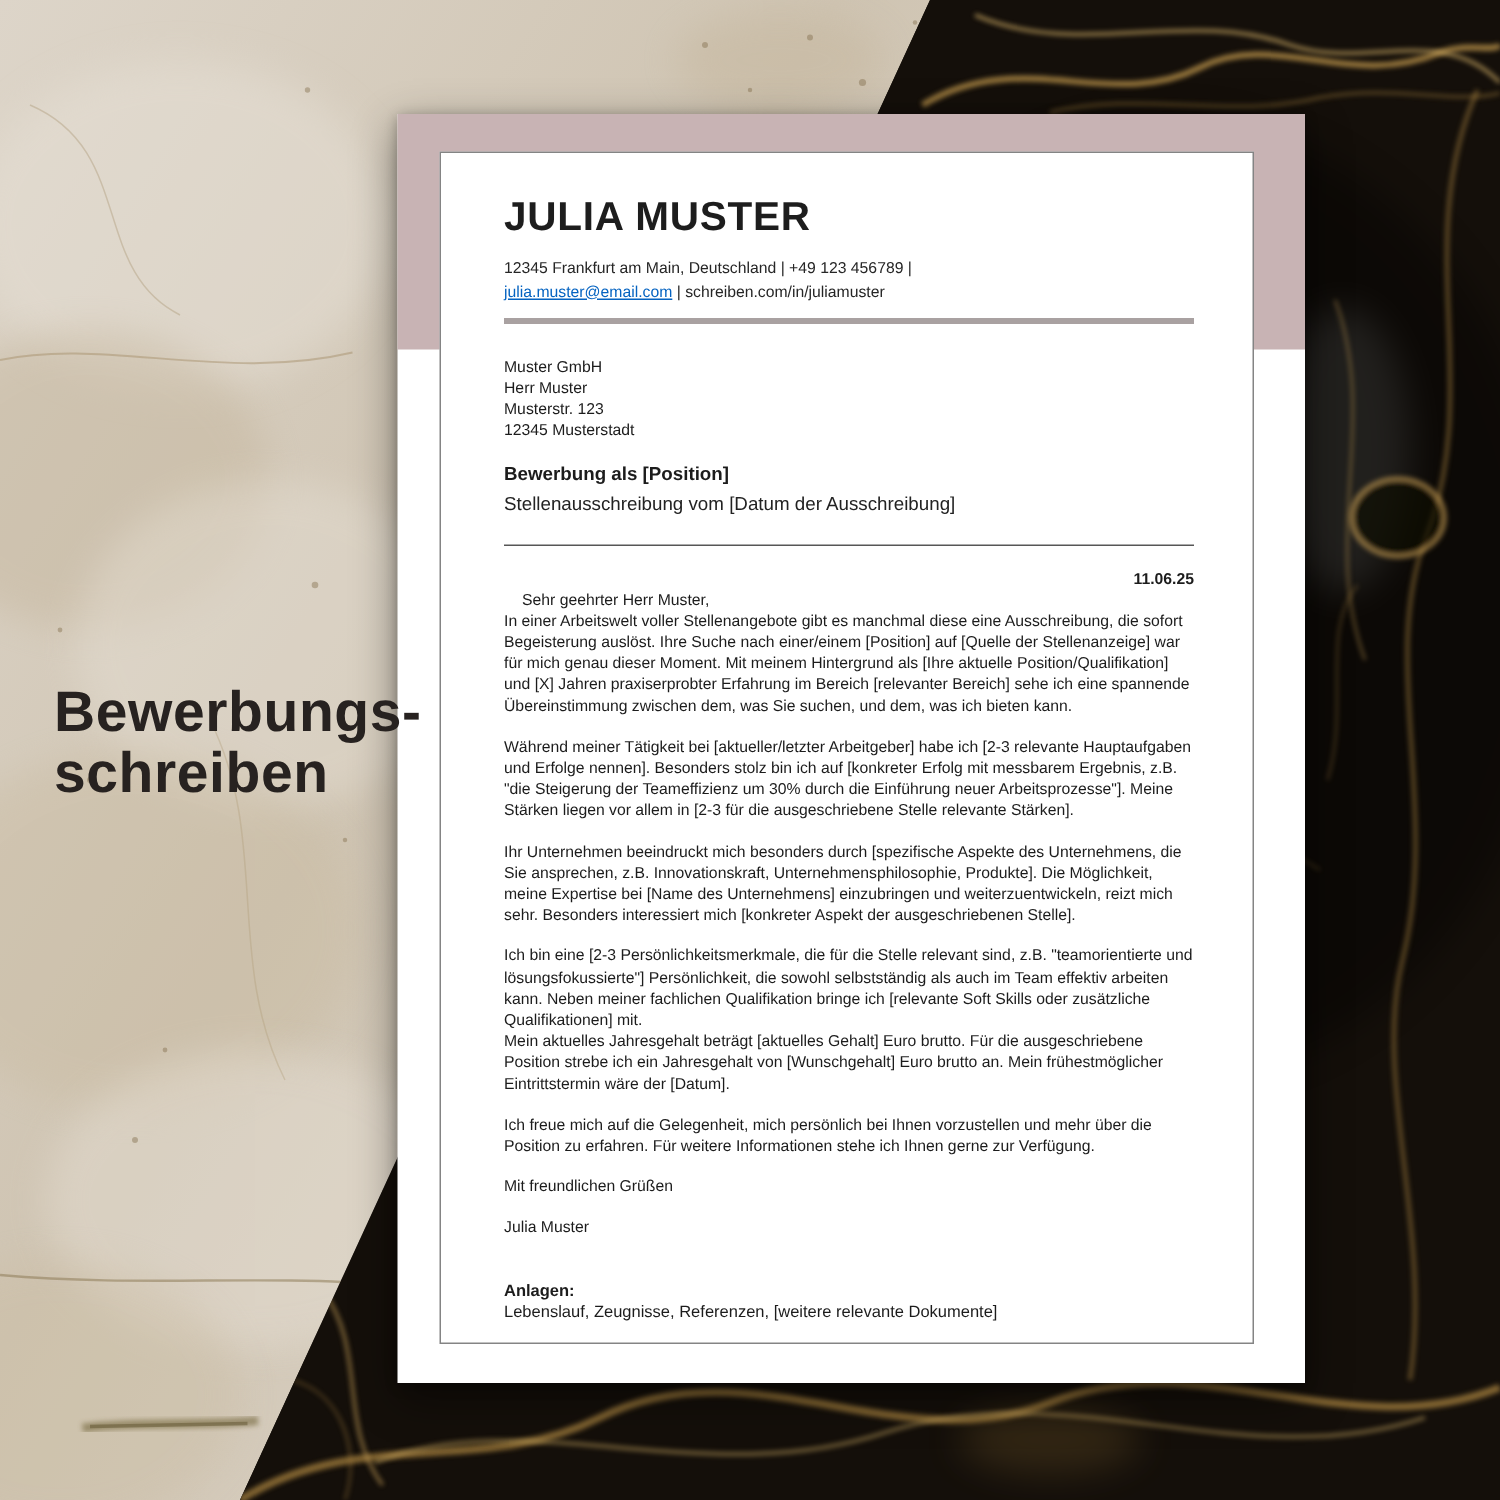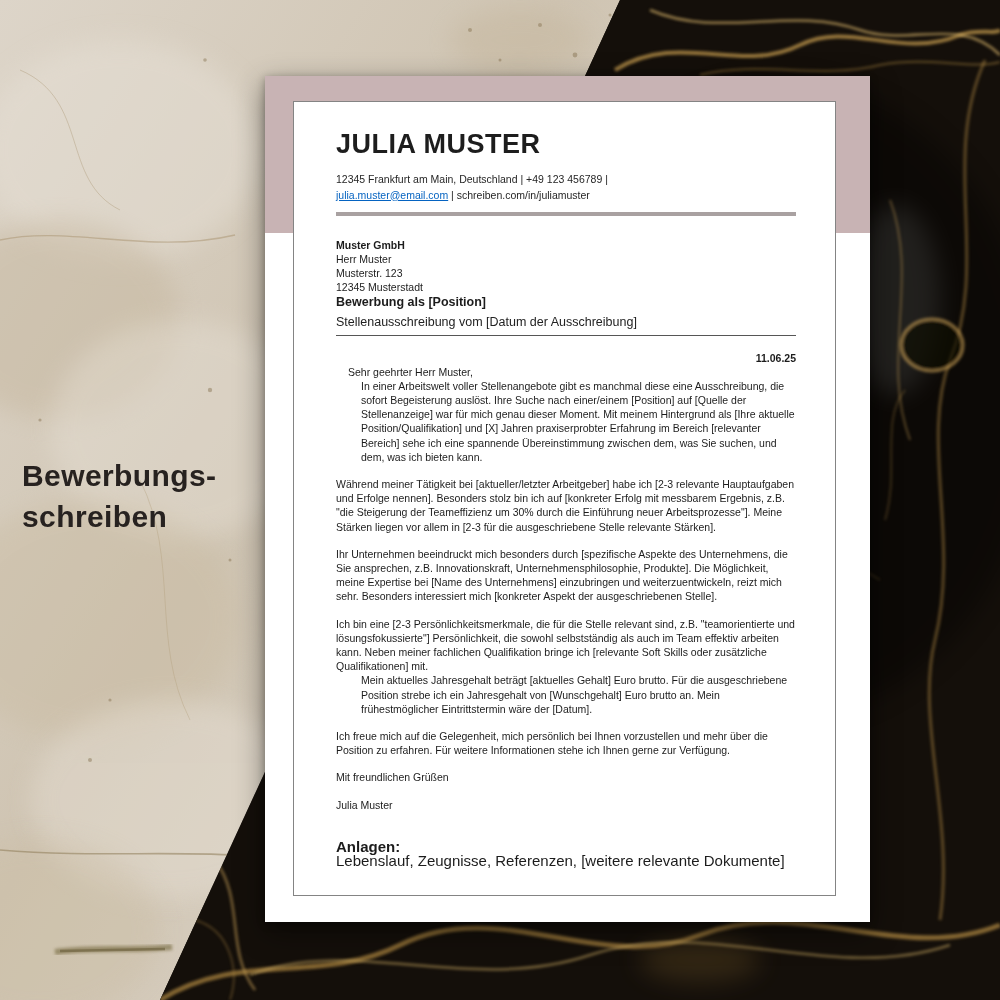--- a/index.html
+++ b/index.html
@@ -6,53 +6,53 @@
     --band:#c8b3b4; --link:#0563c1; --rule:#a9a1a1; --titleink:#272220;
   }
   html,body{margin:0;padding:0;}
   body{
     width:1000px;height:1000px;position:relative;overflow:hidden;
     font-family:"Liberation Sans",sans-serif;background:#120d08;
   }
   .bg{position:absolute;inset:0;width:1000px;height:1000px;}
   
   .caption{
-    position:absolute;left:22px;top:455px;z-index:3;
-    font-weight:800;font-size:30px;line-height:41px;letter-spacing:.4px;
+    position:absolute;left:36px;top:455px;z-index:3;
+    font-weight:800;font-size:38px;line-height:41px;letter-spacing:.4px;
     color:var(--titleink);
   }
   
   .paper{
     position:absolute;left:265px;top:76px;width:605px;height:846px;z-index:2;
     background:#ffffff;
     box-shadow:0 10px 28px rgba(0,0,0,.45),0 2px 8px rgba(0,0,0,.3);
   }
   .band{position:absolute;left:0;top:0;right:0;height:157px;background:var(--band);}
   .letter{
     position:absolute;inset:25px 34px 26px 28px;background:#ffffff;
     border:1px solid #848484;
   }
   .letter-content{padding:0 39px 0 42px;color:#1c1c1c;}
   .name{margin:27px 0 0;font-size:27px;font-weight:600;letter-spacing:.5px;line-height:30px;color:#1d1d1d;}
   .contact{margin-top:13px;font-size:10.5px;line-height:15.5px;color:#262626;}
   .email{color:var(--link);text-decoration:underline;cursor:pointer;}
   .rule{margin-top:9px;height:3.5px;background:var(--rule);}
   .recipient{margin-top:22px;font-size:10.5px;line-height:14px;}
-  .recipient .r0{font-weight:700;}
-  .subject{padding-bottom:5px;border-bottom:1px solid #565656;}
+  .recipient .r0{font-weight:400;}
+  .subject{margin-top:14px;padding-bottom:19px;border-bottom:1px solid #565656;}
   .subject-main{font-size:12.5px;font-weight:700;line-height:16px;}
   .subject-sub{margin-top:4px;font-size:12.5px;line-height:16px;color:#222;}
   .date{margin-top:16px;text-align:right;font-size:10.5px;font-weight:700;}
   .bodytext{font-size:10.5px;line-height:14.2px;}
   .bodytext p{margin:13px 0 0;}
-  .bodytext p.flush{margin-top:0;margin-left:25px;}
+  .bodytext p.flush{margin-top:0;}
   .salutation{margin-top:1px;margin-left:12px;}
   .closing{margin-top:13px;}
   .signature{margin-top:30px;}
-  .enclosures{margin-top:28px;font-size:15px;line-height:14.2px;}
+  .enclosures{margin-top:28px;font-size:11px;line-height:14.2px;}
   .enclosures-label{font-weight:700;}
 </style>
 </head>
 <body>
 
 <svg class="bg" viewBox="0 0 1000 1000" xmlns="http://www.w3.org/2000/svg" aria-hidden="true">
   <defs>
     <linearGradient id="lightGrad" x1="0" y1="0" x2="1" y2="1">
       <stop offset="0" stop-color="#ddd5c9"></stop>
       <stop offset="0.45" stop-color="#cfc4b2"></stop>

